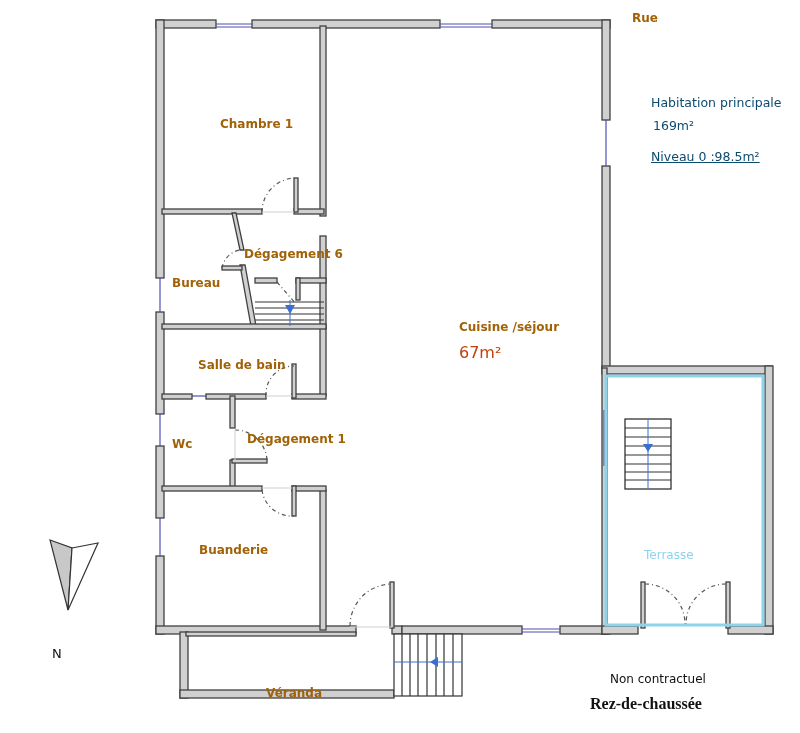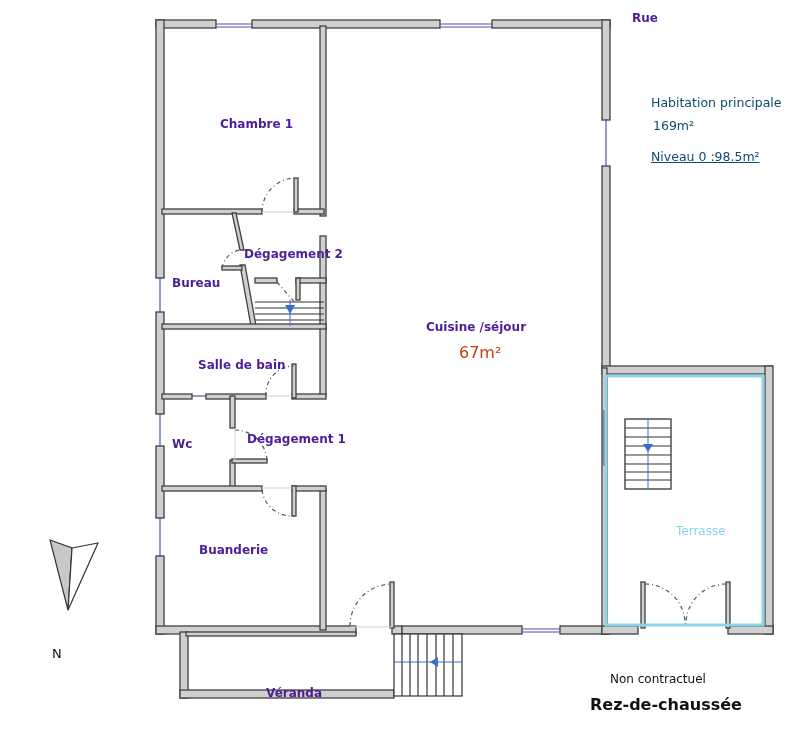--- a/index.html
+++ b/index.html
@@ -1,19 +1,19 @@
 <!DOCTYPE html>
 <html><head>
 <meta charset="utf-8">
 <style>
   html, body { margin:0; padding:0; background:#ffffff; }
   body { width:800px; height:733px; position:relative; overflow:hidden; font-family:"DejaVu Sans", sans-serif; }
   #plan { position:absolute; left:0; top:0; }
   .lbl { position:absolute; white-space:nowrap; }
-  .room { color:#4c1d95; font-weight:bold; font-size:12px; font-family:"DejaVu Sans", sans-serif; }
+  .room { color:#a16207; font-weight:bold; font-size:12px; font-family:"DejaVu Sans", sans-serif; }
   .orange { color:#0c4a6e; font-size:12.5px; font-family:"DejaVu Sans", sans-serif; }
   .area { color:#c2410c; font-size:16px; }
   .terrasse { color:#8dd3ea; font-size:12px; }
   .black { color:#111; }
 </style>
 </head>
 <body>
 
 <svg id="plan" width="800" height="733" viewBox="0 0 800 733">
   <defs>
@@ -178,27 +178,27 @@
   </g>
 </svg>
 
 <div class="lbl room" style="left:632px; top:11px;">Rue</div>
 
 <div class="lbl orange" style="left:651px; top:95px;">Habitation principale</div>
 <div class="lbl orange" style="left:653px; top:118px;">169m²</div>
 <div class="lbl orange" style="left:651px; top:149px;text-decoration:underline;">Niveau 0 :98.5m²</div>
 
 <div class="lbl room" style="left:220px; top:117px;">Chambre 1</div>
-<div class="lbl room" style="left:244px; top:247px;">Dégagement 2</div>
+<div class="lbl room" style="left:244px; top:247px;">Dégagement 6</div>
 <div class="lbl room" style="left:172px; top:276px;">Bureau</div>
 <div class="lbl room" style="left:198px; top:358px;">Salle de bain</div>
 <div class="lbl room" style="left:172px; top:437px;text-align:right;">Wc</div>
 <div class="lbl room" style="left:247px; top:432px;">Dégagement 1</div>
 <div class="lbl room" style="left:199px; top:543px;">Buanderie</div>
-<div class="lbl room" style="left:426px; top:320px;">Cuisine /séjour</div>
+<div class="lbl room" style="left:459px; top:320px;">Cuisine /séjour</div>
 <div class="lbl area" style="left:459px; top:343px;">67m²</div>
-<div class="lbl terrasse" style="left:644px; top:524px;margin-left:32px;">Terrasse</div>
+<div class="lbl terrasse" style="left:644px; top:548px;">Terrasse</div>
 <div class="lbl room" style="left:266px; top:664px;margin-top:22px;">Véranda</div>
 
 <div class="lbl black" style="left:52px; top:646px; font-size:13px;">N</div>
 
 <div class="lbl black" style="left:610px; top:672px; font-size:12px;">Non contractuel</div>
-<div class="lbl black" style="left:590px; top:695px; font-size:16px; font-weight:bold;">Rez-de-chaussée</div>
+<div class="lbl black" style="left:590px; top:695px; font-size:16px; font-weight:bold;font-family:Liberation Serif, serif;">Rez-de-chaussée</div>
 
 </body></html>

